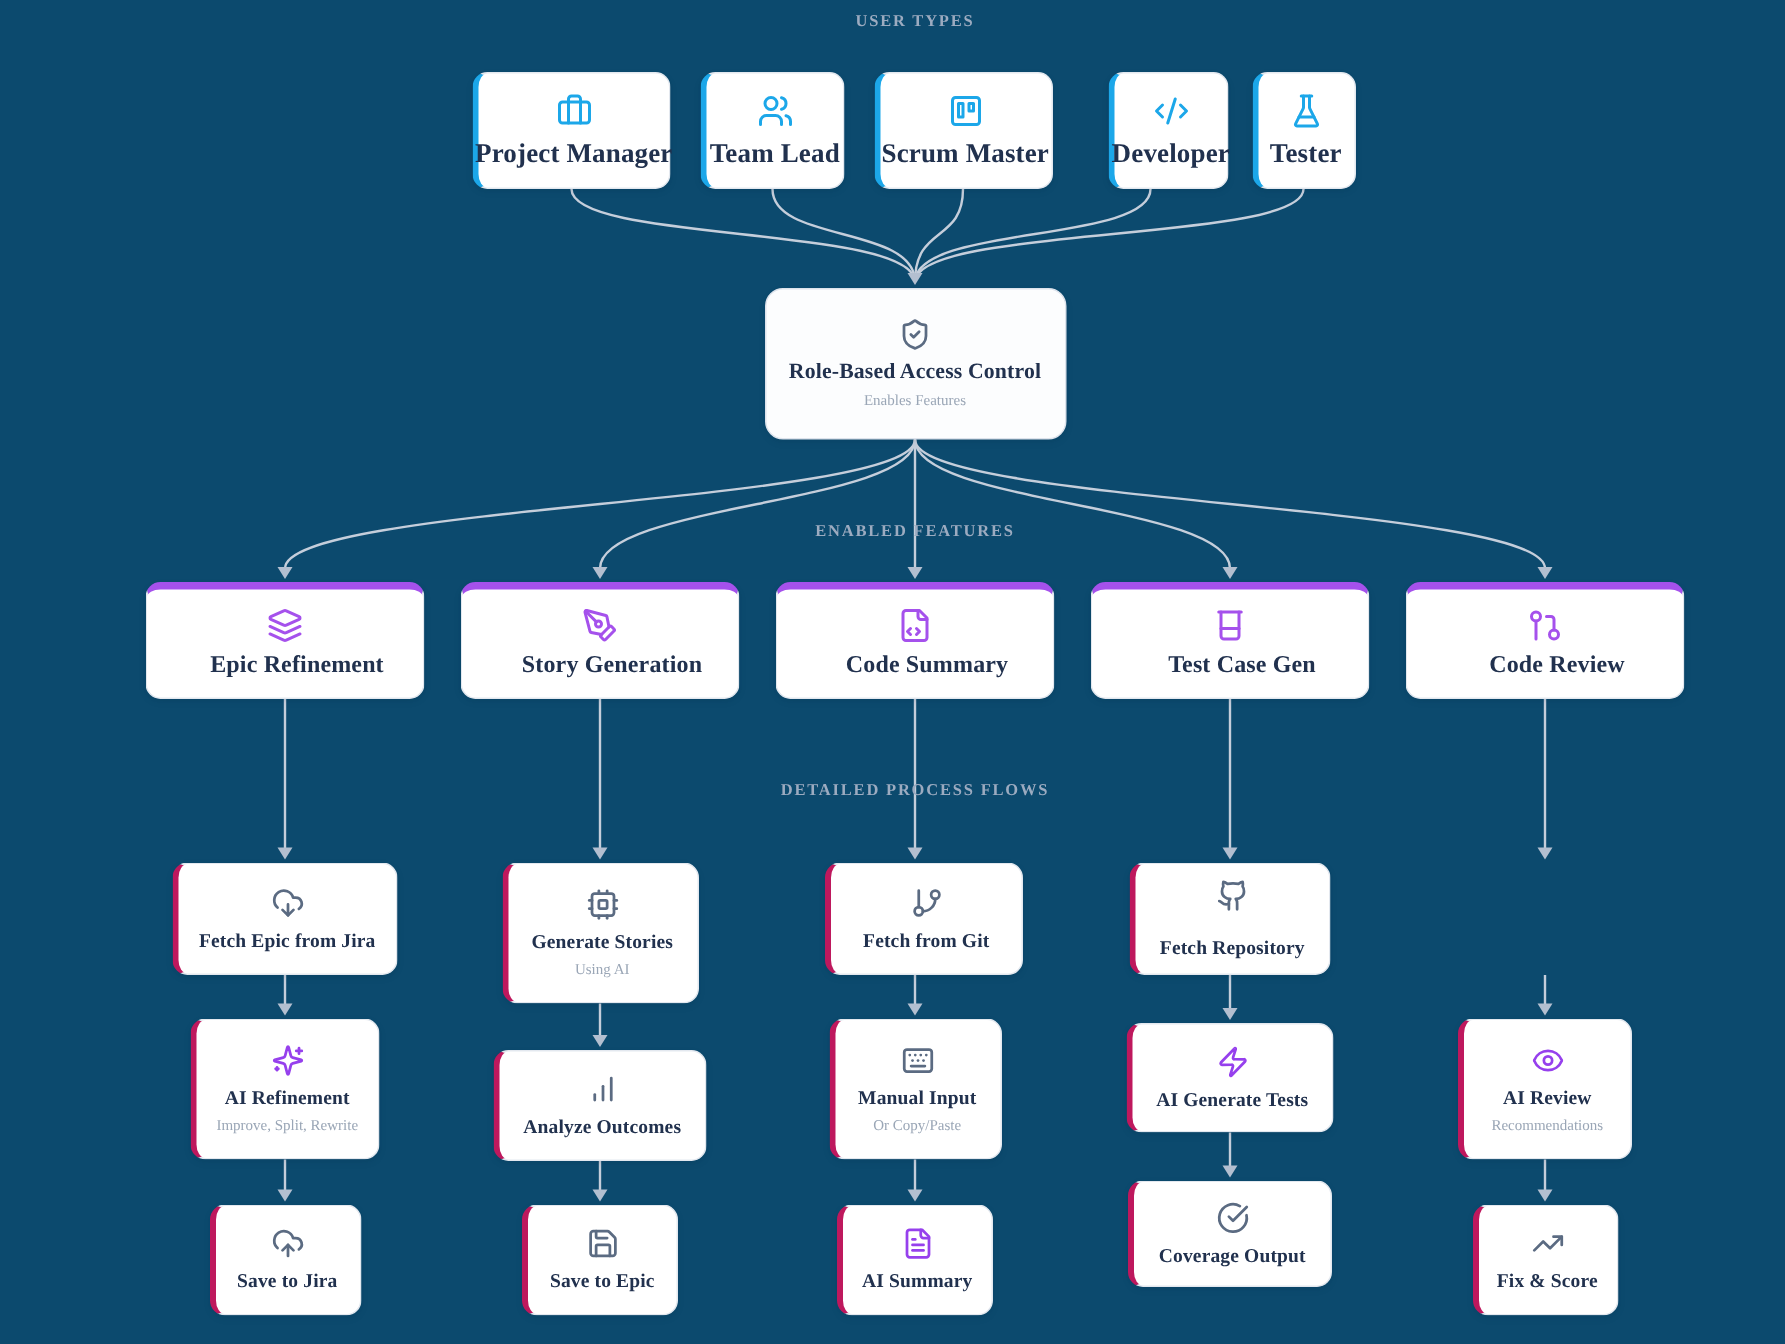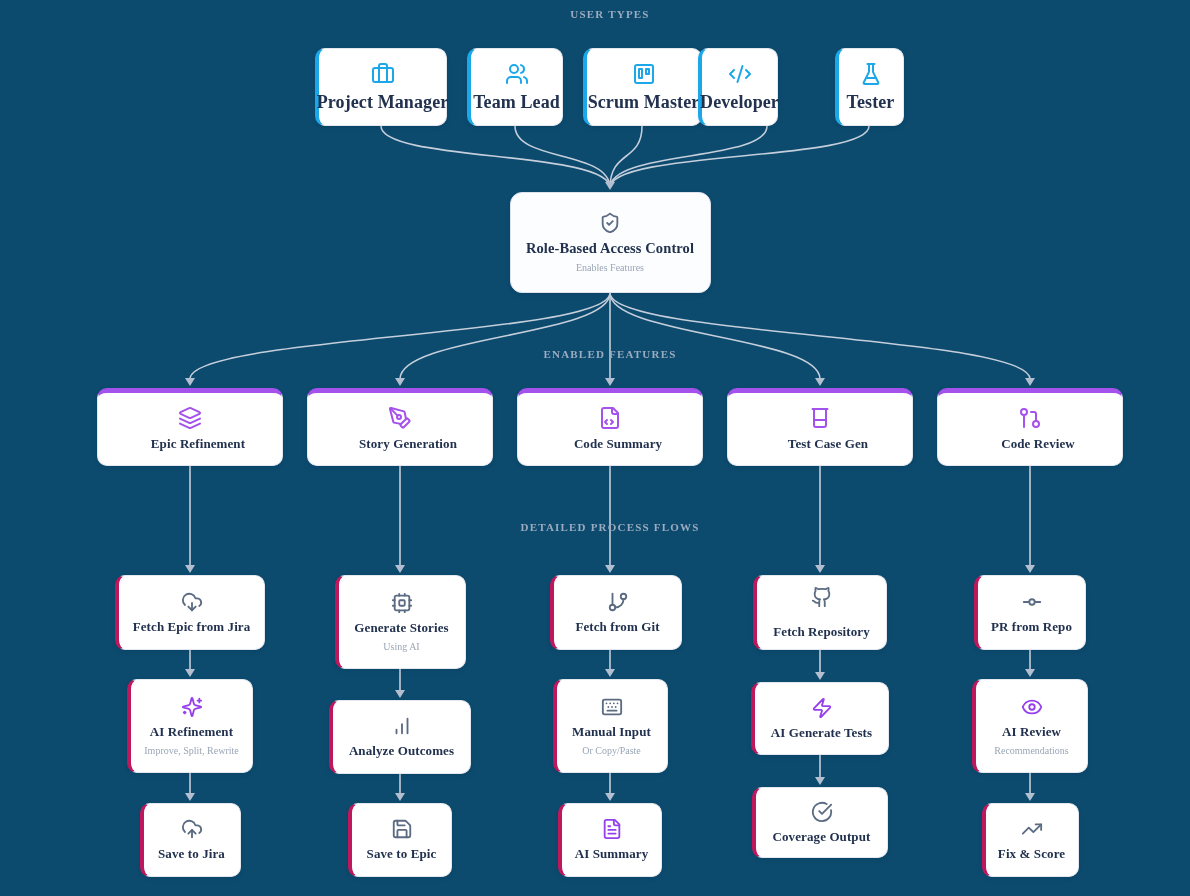--- a/index.html
+++ b/index.html
@@ -27,21 +27,21 @@
   }
   .node .sub{font-size:10px;color:#9aa6b6;white-space:nowrap;margin-top:-1px;}
   .node.user{border-left:4px solid #1ca7e9;}
   .node.user .icon{color:#1ca7e9;}
   .node.user .label{font-size:18px;text-align:center;}
   .node.hub{background:#fcfdfe;border-color:#dde3ec;border-radius:12px;}
   .node.hub .icon{color:#5b6b82;}
   .node.hub .label{font-size:14.5px;}
   .node.feature{border-top:5px solid #a551ec;}
   .node.feature .icon{color:#a551ec;}
-  .node.feature .label{font-size:13px;margin-left:16px;}
+  .node.feature .label{font-size:16px;margin-left:16px;}
   .node.process{border-left:4px solid #be185d;}
   .node.process .icon{color:#5b6b82;}
   .node.process.ai .icon{color:#9640ed;}
 </style>
 </head>
 <body>
 
 <div class="canvas">
   <svg id="edges" width="1190" height="896">
       <path d="M 381 126 C 381 162, 610 150, 610 188" fill="none" stroke="#c5cedb" stroke-width="1.6"></path>
@@ -117,21 +117,21 @@
     <div class="node user" style="left: 582.5px; top: 48px; width: 119px; height: 78px;">
       <span class="icon">
         <svg viewBox="0 0 24 24" width="24" height="24" fill="none" stroke="currentColor" stroke-width="2" stroke-linecap="round" stroke-linejoin="round">
           <rect width="18" height="18" x="3" y="3" rx="2"></rect>
           <path d="M7 7h3v9H7z"></path>
           <path d="M14 7h3v5h-3z"></path>
         </svg>
       </span>
       <span class="label">Scrum Master</span>
     </div>
-    <div class="node user" style="left: 698px; top: 48px; width: 80px; height: 78px;">
+    <div class="node user" style="left: 739px; top: 48px; width: 80px; height: 78px;">
       <span class="icon">
         <svg viewBox="0 0 24 24" width="24" height="24" fill="none" stroke="currentColor" stroke-width="2" stroke-linecap="round" stroke-linejoin="round">
           <path d="m18 16 4-4-4-4"></path>
           <path d="m6 8-4 4 4 4"></path>
           <path d="m14.5 4-5 16"></path>
         </svg>
       </span>
       <span class="label">Developer</span>
     </div>
     <div class="node user" style="left: 834.5px; top: 48px; width: 69px; height: 78px;">
@@ -337,30 +337,20 @@
     </div>
     <div class="node process" style="left: 752px; top: 787px; width: 136px; height: 71px;">
       <span class="icon">
         <svg viewBox="0 0 24 24" width="22" height="22" fill="none" stroke="currentColor" stroke-width="2" stroke-linecap="round" stroke-linejoin="round">
           <path d="M21.801 10A10 10 0 1 1 17 3.335"></path>
           <path d="m9 11 3 3L22 4"></path>
         </svg>
       </span>
       <span class="label">Coverage Output</span>
     </div>
-    <div class="node process" style="left: 974px; top: 575px; width: 112px; height: 75px;">
-      <span class="icon">
-        <svg viewBox="0 0 24 24" width="22" height="22" fill="none" stroke="currentColor" stroke-width="2" stroke-linecap="round" stroke-linejoin="round">
-          <circle cx="12" cy="12" r="3"></circle>
-          <line x1="3" x2="9" y1="12" y2="12"></line>
-          <line x1="15" x2="21" y1="12" y2="12"></line>
-        </svg>
-      </span>
-      <span class="label">PR from Repo</span>
-    </div>
     <div class="node process ai" style="left: 972px; top: 679px; width: 116px; height: 94px;">
       <span class="icon">
         <svg viewBox="0 0 24 24" width="22" height="22" fill="none" stroke="currentColor" stroke-width="2" stroke-linecap="round" stroke-linejoin="round">
           <path d="M2.062 12.348a1 1 0 0 1 0-.696 10.75 10.75 0 0 1 19.876 0 1 1 0 0 1 0 .696 10.75 10.75 0 0 1-19.876 0"></path>
           <circle cx="12" cy="12" r="3"></circle>
         </svg>
       </span>
       <span class="label">AI Review</span>
       <span class="sub">Recommendations</span>
     </div>

